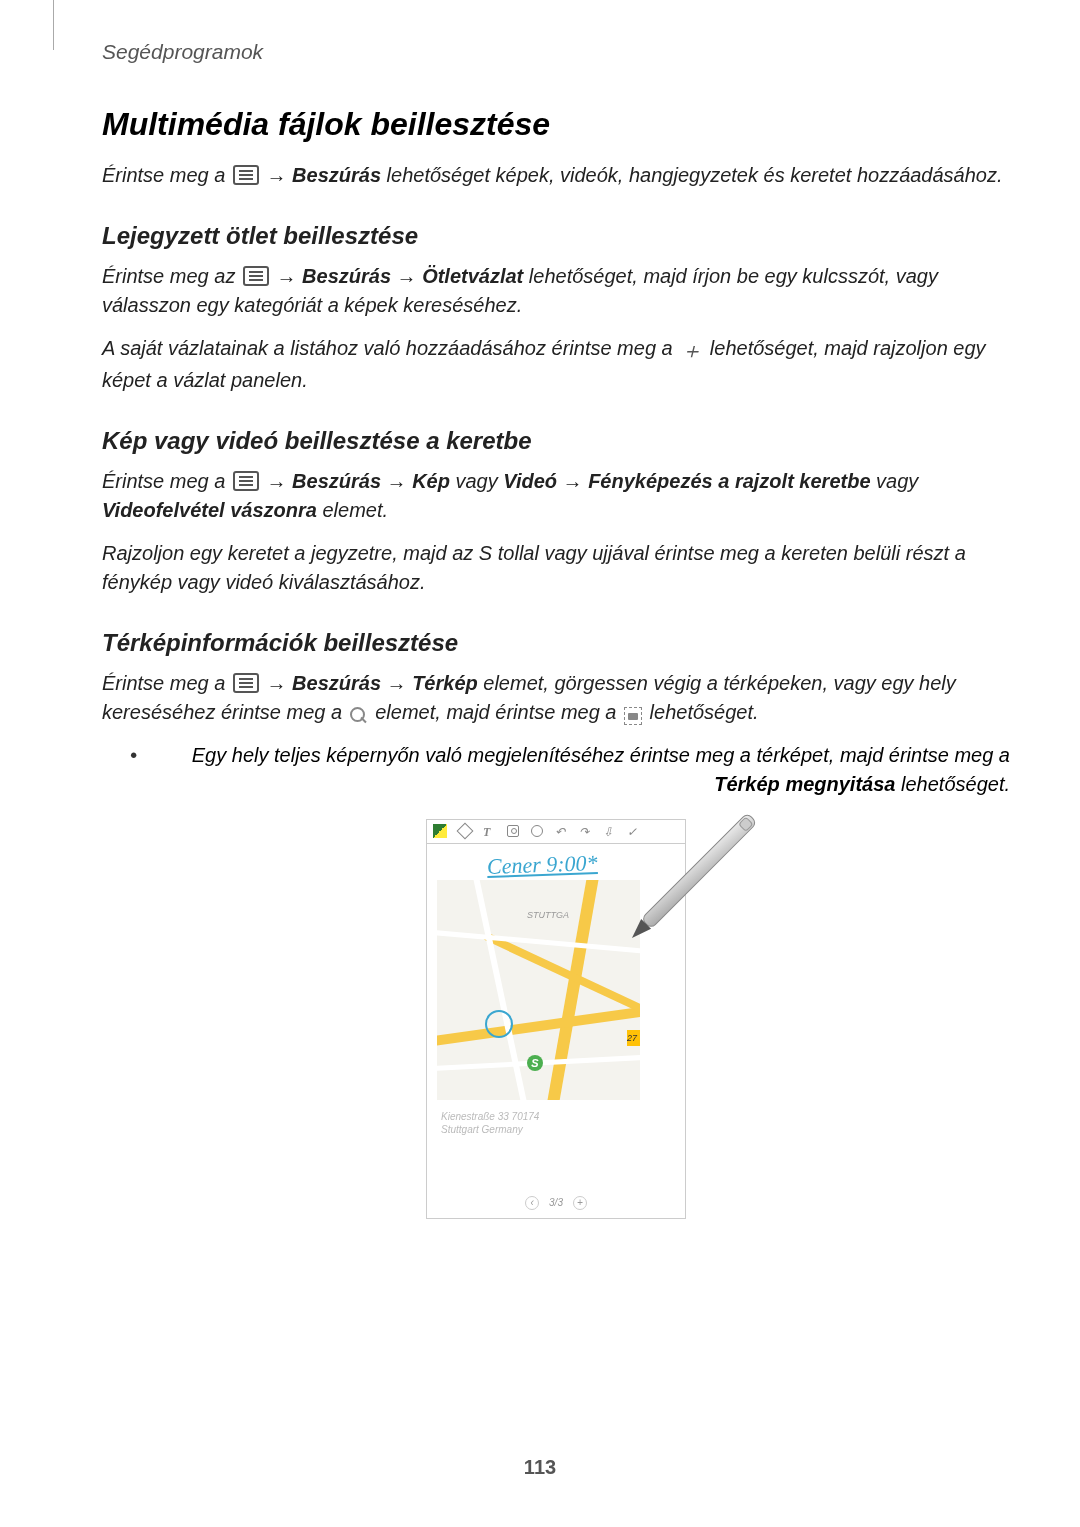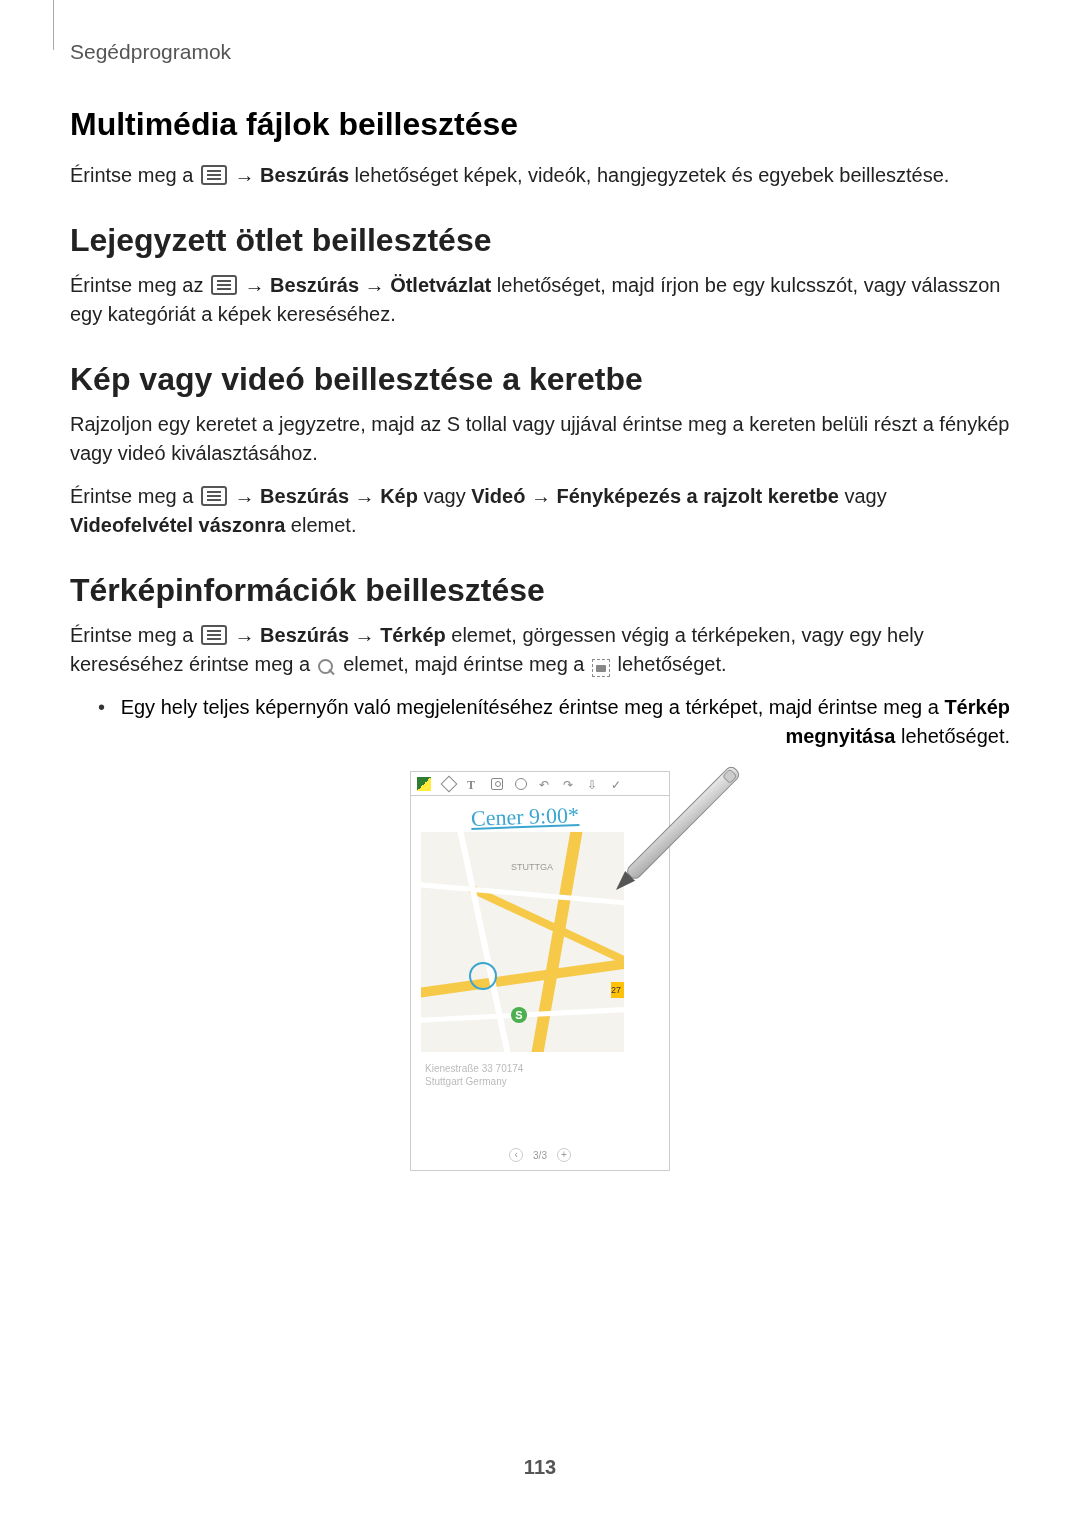--- a/index.html
+++ b/index.html
@@ -5,21 +5,22 @@
   * { box-sizing: border-box; margin: 0; padding: 0; }
   body {
     font-family: "Segoe UI", Arial, sans-serif;
     background: #fff;
     width: 1080px;
     height: 1527px;
     position: relative;
     color: #000;
   }
   .page {
-    padding: 40px 70px 0 70px;
+    padding: 40px 70px 0 102px;
+    font-style: italic;
   }
   .header-line {
     color: #555;
     font-size: 21px;
     margin-bottom: 42px;
     margin-left: 0;
   }
   .vdiv {
     position: absolute;
     left: 53px;
@@ -29,21 +30,21 @@
     background: #aaa;
   }
   h1 {
     color: #000000;
     font-size: 32px;
     font-weight: bold;
     margin-bottom: 18px;
   }
   h2 {
     color: #222;
-    font-size: 32px;
+    font-size: 24px;
     font-weight: bold;
     margin-top: 32px;
     margin-bottom: 12px;
   }
   p {
     font-size: 20px;
     line-height: 1.45;
     color: #222;
     margin-bottom: 14px;
   }
@@ -192,51 +193,56 @@
 
   <div class="header-line">Segédprogramok</div>
 
   <h1>Multimédia fájlok beillesztése</h1>
 
   <p>
     <span>Érintse meg a </span>
     <span class="inline-icon menu-icon"></span>
     <span> → </span>
     <span class="bold">Beszúrás</span>
-    <span> lehetőséget képek, videók, hangjegyzetek és egyebek beillesztése.</span>
+    <span> lehetőséget képek, videók, hangjegyzetek és keretet hozzáadásához.</span>
   </p>
 
   <h2>Lejegyzett ötlet beillesztése</h2>
   <p>
     <span>Érintse meg az </span>
     <span class="inline-icon menu-icon"></span>
     <span> → </span>
     <span class="bold">Beszúrás</span>
     <span> → </span>
     <span class="bold">Ötletvázlat</span>
     <span> lehetőséget, majd írjon be egy kulcsszót, vagy válasszon egy kategóriát a képek kereséséhez.</span>
   </p>
+  <p>
+    <span>A saját vázlatainak a listához való hozzáadásához érintse meg a </span>
+    <span class="inline-icon plus-icon">＋</span>
+    <span> lehetőséget, majd rajzoljon egy képet a vázlat panelen.</span>
+  </p>
 
   <h2>Kép vagy videó beillesztése a keretbe</h2>
-  <p>Rajzoljon egy keretet a jegyzetre, majd az S tollal vagy ujjával érintse meg a kereten belüli részt a fénykép vagy videó kiválasztásához.</p>
   <p>
     <span>Érintse meg a </span>
     <span class="inline-icon menu-icon"></span>
     <span> → </span>
     <span class="bold">Beszúrás</span>
     <span> → </span>
     <span class="bold">Kép</span>
     <span> vagy </span>
     <span class="bold">Videó</span>
     <span> → </span>
     <span class="bold">Fényképezés a rajzolt keretbe</span>
     <span> vagy </span>
     <span class="bold">Videofelvétel vászonra</span>
     <span> elemet.</span>
   </p>
+  <p>Rajzoljon egy keretet a jegyzetre, majd az S tollal vagy ujjával érintse meg a kereten belüli részt a fénykép vagy videó kiválasztásához.</p>
 
   <h2>Térképinformációk beillesztése</h2>
   <p>
     <span>Érintse meg a </span>
     <span class="inline-icon menu-icon"></span>
     <span> → </span>
     <span class="bold">Beszúrás</span>
     <span> → </span>
     <span class="bold">Térkép</span>
     <span> elemet, görgessen végig a térképeken, vagy egy hely kereséséhez érintse meg a </span>

